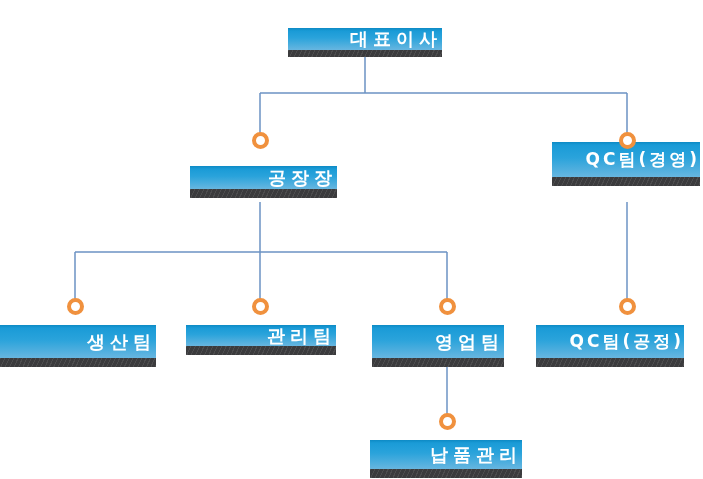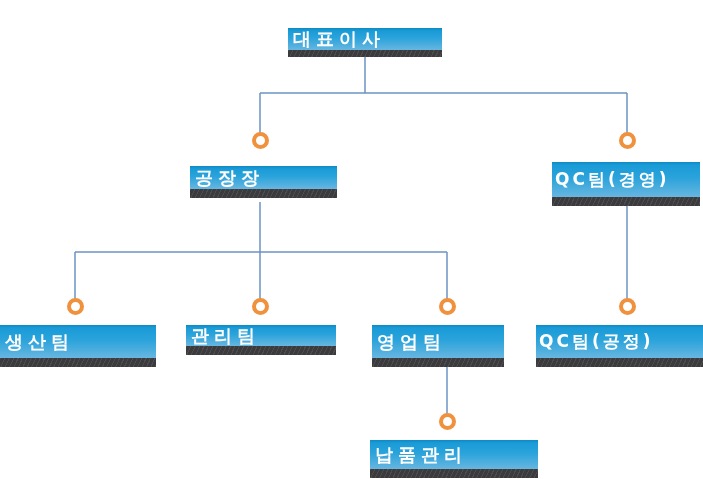--- a/index.html
+++ b/index.html
@@ -10,21 +10,21 @@
     overflow:hidden;
     font-family:"DejaVu Sans","Liberation Sans",sans-serif;
   }
   .lines{position:absolute;left:0;top:0;width:703px;height:479px;z-index:1;}
   .lines path{fill:none;stroke:#6c93c4;stroke-width:1.5;}
   .node{
     position:absolute;z-index:2;
     display:flex;flex-direction:column;
   }
   .face{
-    flex:1;display:flex;align-items:center;justify-content:flex-start;
+    flex:1;display:flex;align-items:center;justify-content:flex-end;
     background:linear-gradient(180deg,#0d8ac4 0px,#1a9bd7 3px,#2aa3db 45%,#67b6e0 100%);
     margin-top:20px;
   }
   .base{
     height:9px;
     background-color:#3b3b3d;
     background-image:repeating-linear-gradient(115deg,rgba(255,255,255,0.09) 0 1px,rgba(0,0,0,0) 1px 4px);
   }
   .node.ceo .base{height:7px;}
   .label{
@@ -63,21 +63,21 @@
     <div class="base"></div>
   </div>
 
   <div class="node" style="left:190px;top:146px;width:147px;height:52px">
     <div class="face">
       <span class="label">공장장</span>
     </div>
     <div class="base"></div>
   </div>
 
-  <div class="node qc" style="left:552px;top:142px;width:148px;height:64px">
+  <div class="node qc" style="left:552px;top:122px;width:148px;height:64px">
     <div class="face">
       <span class="label">QC팀(경영)</span>
     </div>
     <div class="base"></div>
   </div>
 
   <div class="node" style="left:0px;top:305px;width:156px;height:62px">
     <div class="face">
       <span class="label">생산팀</span>
     </div>
@@ -91,28 +91,28 @@
     <div class="base"></div>
   </div>
 
   <div class="node" style="left:372px;top:305px;width:132px;height:62px">
     <div class="face">
       <span class="label">영업팀</span>
     </div>
     <div class="base"></div>
   </div>
 
-  <div class="node qc" style="left:536px;top:305px;width:168px;height:62px">
+  <div class="node qc" style="left:536px;top:305px;width:148px;height:62px">
     <div class="face">
       <span class="label">QC팀(공정)</span>
     </div>
     <div class="base"></div>
   </div>
 
-  <div class="node" style="left:370px;top:420px;width:168px;height:58px">
+  <div class="node" style="left:370px;top:420px;width:152px;height:58px">
     <div class="face">
       <span class="label">납품관리</span>
     </div>
     <div class="base"></div>
   </div>
 
   <span class="ring" style="left:251.5px;top:131.5px"></span>
   <span class="ring" style="left:618.5px;top:131.5px"></span>
   <span class="ring" style="left:66.5px;top:297.5px"></span>
   <span class="ring" style="left:251.5px;top:297.5px"></span>

